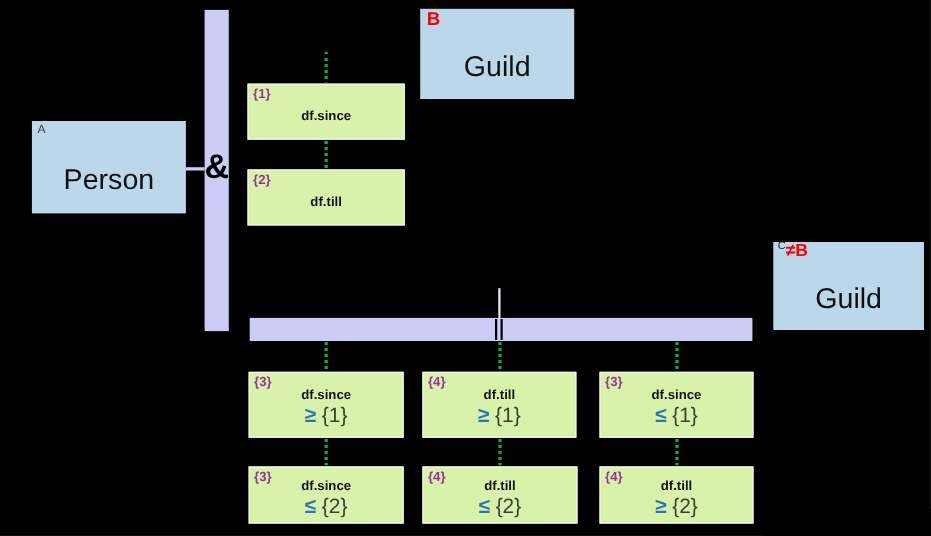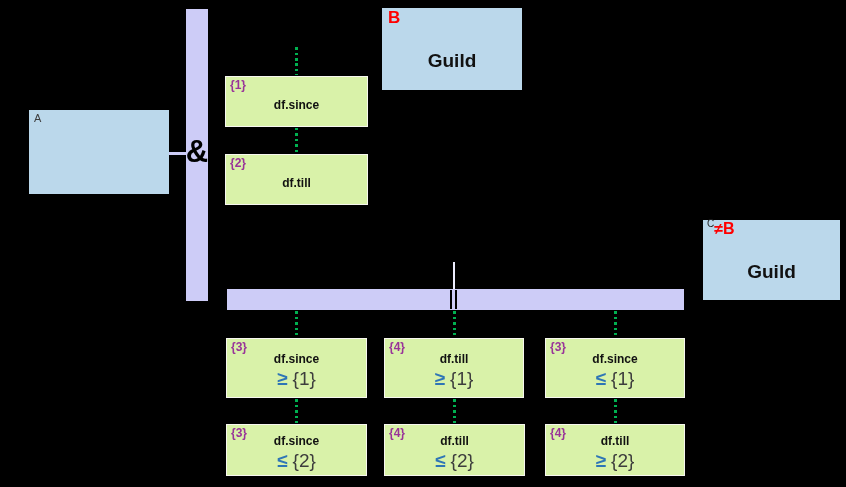--- a/index.html
+++ b/index.html
@@ -11,21 +11,21 @@
   html,body{background:#222;}
   .canvas{
     position:relative;width:846px;height:487px;background:var(--bg);
     font-family:"Liberation Sans",sans-serif;overflow:hidden;
   }
   .abs{position:absolute;}
   .entity{
     background:var(--entity-fill);color:var(--dark-text);
     display:flex;align-items:center;justify-content:center;
   }
-  .entity .node-label{font-weight:bold;font-size:19px;padding-top:6px;margin-top:17px;}
+  .entity .node-label{font-weight:normal;font-size:26px;padding-top:6px;margin-top:17px;}
   .corner{position:absolute;top:2px;left:5px;font-size:11px;color:var(--muted-dark);line-height:1.1;}
   .corner-red{position:absolute;top:1px;left:6px;font-size:17px;color:var(--red);font-weight:bold;line-height:1.1;}
   .corner-mix{position:absolute;top:1px;left:4px;line-height:1.05;}
   .corner-mix .sup{font-size:10px;color:#222;vertical-align:top;position:relative;top:-2px;}
   .corner-mix .neq{font-size:16px;color:var(--red);font-weight:bold;}
   .attr{
     background:var(--attr-fill);border:1px solid var(--attr-border);
     display:flex;flex-direction:column;align-items:center;justify-content:center;
     color:var(--dark-text);
   }
@@ -42,20 +42,21 @@
 </head>
 <body>
 
 <div class="canvas">
 
   <div class="abs bar" style="left:186px;top:9px;width:22px;height:292px;"></div>
   <div class="abs amp" style="left:183px;top:136px;width:28px;">&amp;</div>
 
   <div class="abs entity" style="left:29px;top:110px;width:140px;height:84px;">
     <span class="corner">A</span>
+    <span class="node-label">Person</span>
   </div>
 
   <div class="abs bar" style="left:169px;top:152px;width:17px;height:3px;"></div>
 
   <div class="abs entity" style="left:382px;top:8px;width:140px;height:82px;">
     <span class="corner-red">B</span>
     <span class="node-label">Guild</span>
   </div>
 
   <div class="abs entity" style="left:703px;top:220px;width:137px;height:80px;">

